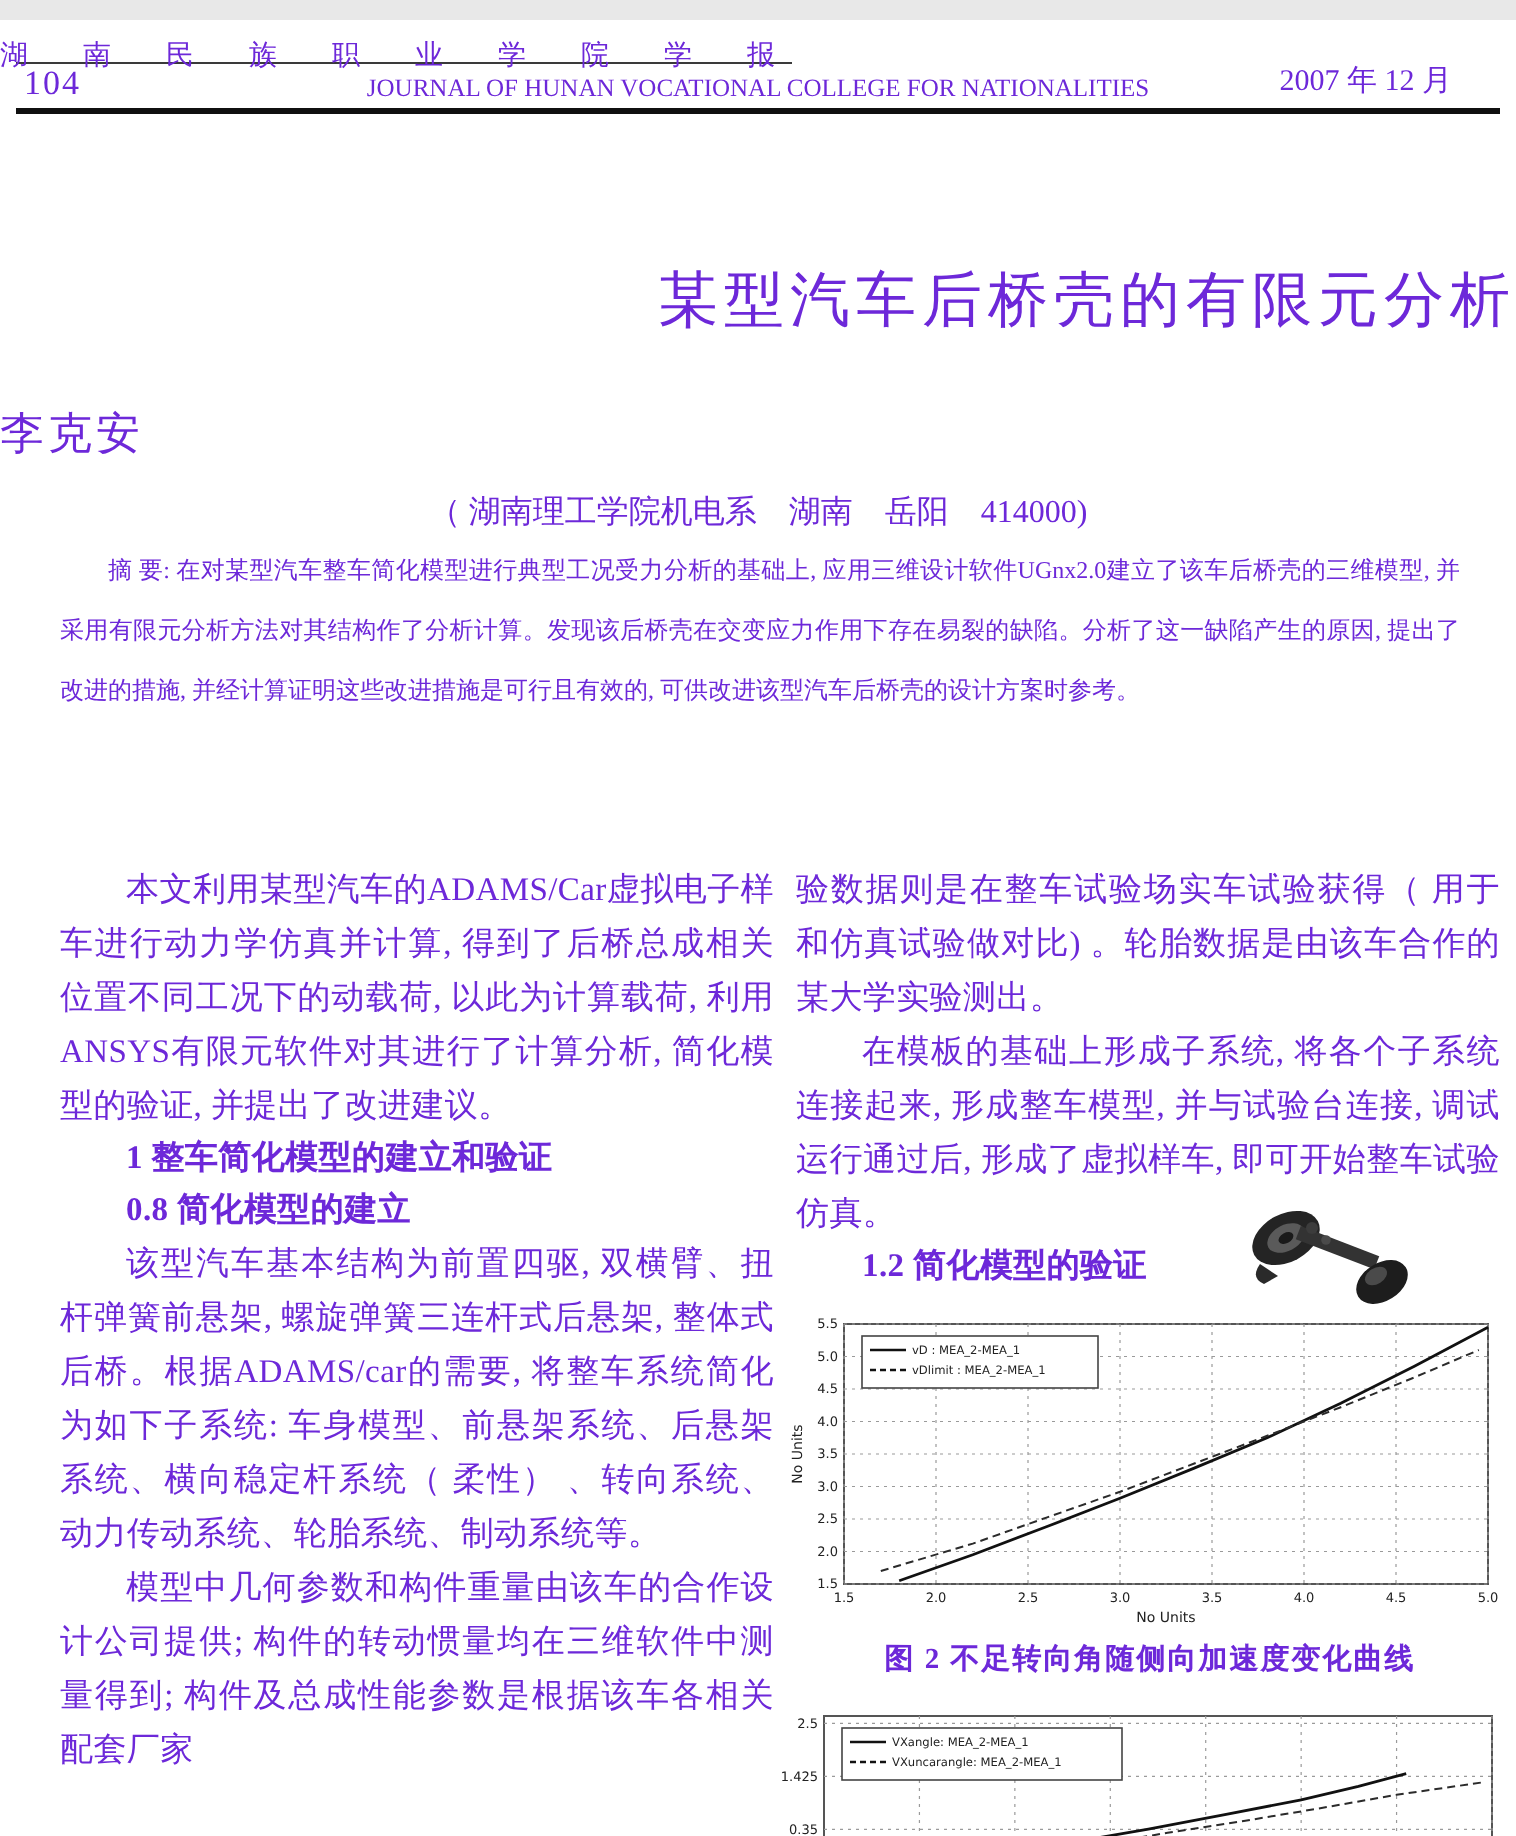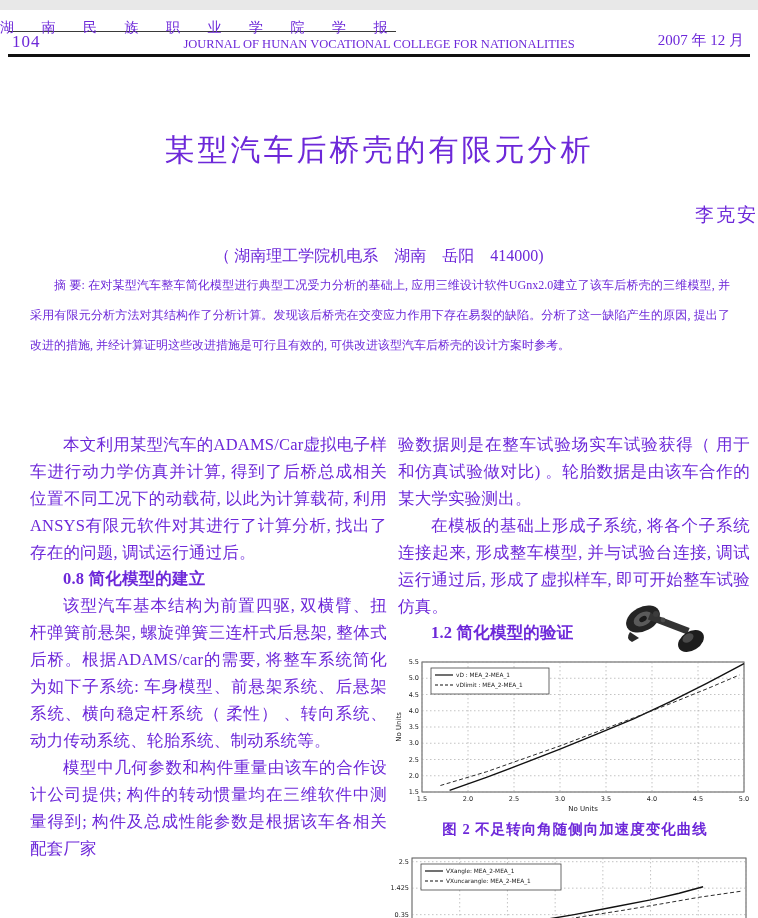--- a/index.html
+++ b/index.html
@@ -5,26 +5,26 @@
   html,body{margin:0;padding:0;background:#e8e8e8;}
   .page{
     position:relative;width:758px;height:918px;margin:10px auto;
     background:#ffffff;overflow:hidden;color:#6d28d9;
     font-family:"Liberation Serif","DejaVu Serif",serif;
   }
   
   .hdr-pagenum{position:absolute;left:12px;top:22px;font-size:17px;letter-spacing:1px;}
   .hdr-cn{position:absolute;left:0;right:0;top:9px;text-align:left;font-size:14px;letter-spacing:12px;}
   .hdr-en{position:absolute;left:0;right:0;top:27px;text-align:center;font-size:12.5px;letter-spacing:0;}
-  .hdr-date{position:absolute;right:14px;top:21px;font-size:15px;}
+  .hdr-date{position:absolute;right:32px;top:21px;font-size:15px;}
   .rule-thin{position:absolute;left:8px;top:21px;width:388px;height:1px;background:#3a3a3a;}
   .rule-thick{position:absolute;left:8px;top:44px;width:742px;height:3px;background:#101010;}
   
-  .art-title{position:absolute;left:0;right:0;top:120px;text-align:center;font-size:30px;letter-spacing:3px;font-weight:500;}
-  .art-author{position:absolute;left:0;right:0;top:192px;text-align:right;font-size:19px;letter-spacing:2px;}
+  .art-title{position:absolute;left:0;right:0;top:120px;text-align:right;font-size:30px;letter-spacing:3px;font-weight:500;}
+  .art-author{position:absolute;left:0;right:0;top:192px;text-align:left;font-size:22px;letter-spacing:2px;}
   .art-affil{position:absolute;left:0;right:0;top:236px;text-align:center;font-size:16px;}
   
   .abstract{position:absolute;left:30px;width:700px;top:260px;}
   .abstract p{margin:0;font-size:12px;line-height:30px;text-align:justify;text-indent:2em;}
   
   .col{position:absolute;top:421px;}
   .col-left{left:30px;width:357px;}
   .col-right{left:398px;width:352px;}
   .col p{margin:0;font-size:16.5px;line-height:27px;text-align:justify;text-indent:2em;letter-spacing:0.2px;}
   .col p.cont{text-indent:0;}
@@ -52,21 +52,22 @@
 
   <div class="art-title">某型汽车后桥壳的有限元分析</div>
   <div class="art-author">李克安</div>
   <div class="art-affil">（ 湖南理工学院机电系　湖南　岳阳　414000)</div>
 
   <div class="abstract">
     <p><span>摘  要:</span> <span>在对某型汽车整车简化模型进行典型工况受力分析的基础上, 应用三维设计软件UGnx2.0建立了该车后桥壳的三维模型, 并采用有限元分析方法对其结构作了分析计算。发现该后桥壳在交变应力作用下存在易裂的缺陷。分析了这一缺陷产生的原因, 提出了改进的措施, 并经计算证明这些改进措施是可行且有效的, 可供改进该型汽车后桥壳的设计方案时参考。</span></p>
   </div>
 
   <div class="col col-left">
-    <p>本文利用某型汽车的ADAMS/Car虚拟电子样车进行动力学仿真并计算, 得到了后桥总成相关位置不同工况下的动载荷, 以此为计算载荷, 利用ANSYS有限元软件对其进行了计算分析,  找出了存在的问题, 调试运行通过后。</p>
+    <p>本文利用某型汽车的ADAMS/Car虚拟电子样车进行动力学仿真并计算, 得到了后桥总成相关位置不同工况下的动载荷, 以此为计算载荷, 利用ANSYS有限元软件对其进行了计算分析,  简化模型的验证, 并提出了改进建议。</p>
+    <div class="sec">1 整车简化模型的建立和验证</div>
     <div class="sec">0.8 简化模型的建立</div>
     <p>该型汽车基本结构为前置四驱, 双横臂、扭杆弹簧前悬架, 螺旋弹簧三连杆式后悬架, 整体式后桥。根据ADAMS/car的需要, 将整车系统简化为如下子系统: 车身模型、前悬架系统、后悬架系统、横向稳定杆系统（ 柔性） 、转向系统、动力传动系统、轮胎系统、制动系统等。</p>
     <p>模型中几何参数和构件重量由该车的合作设计公司提供;  构件的转动惯量均在三维软件中测量得到; 构件及总成性能参数是根据该车各相关配套厂家</p>
   </div>
 
   <div class="col col-right">
     <p class="cont">验数据则是在整车试验场实车试验获得（ 用于和仿真试验做对比) 。轮胎数据是由该车合作的某大学实验测出。</p>
     <p>在模板的基础上形成子系统, 将各个子系统连接起来, 形成整车模型, 并与试验台连接, 调试运行通过后, 形成了虚拟样车, 即可开始整车试验仿真。</p>
     <div class="sec">1.2 简化模型的验证</div>
   </div>

